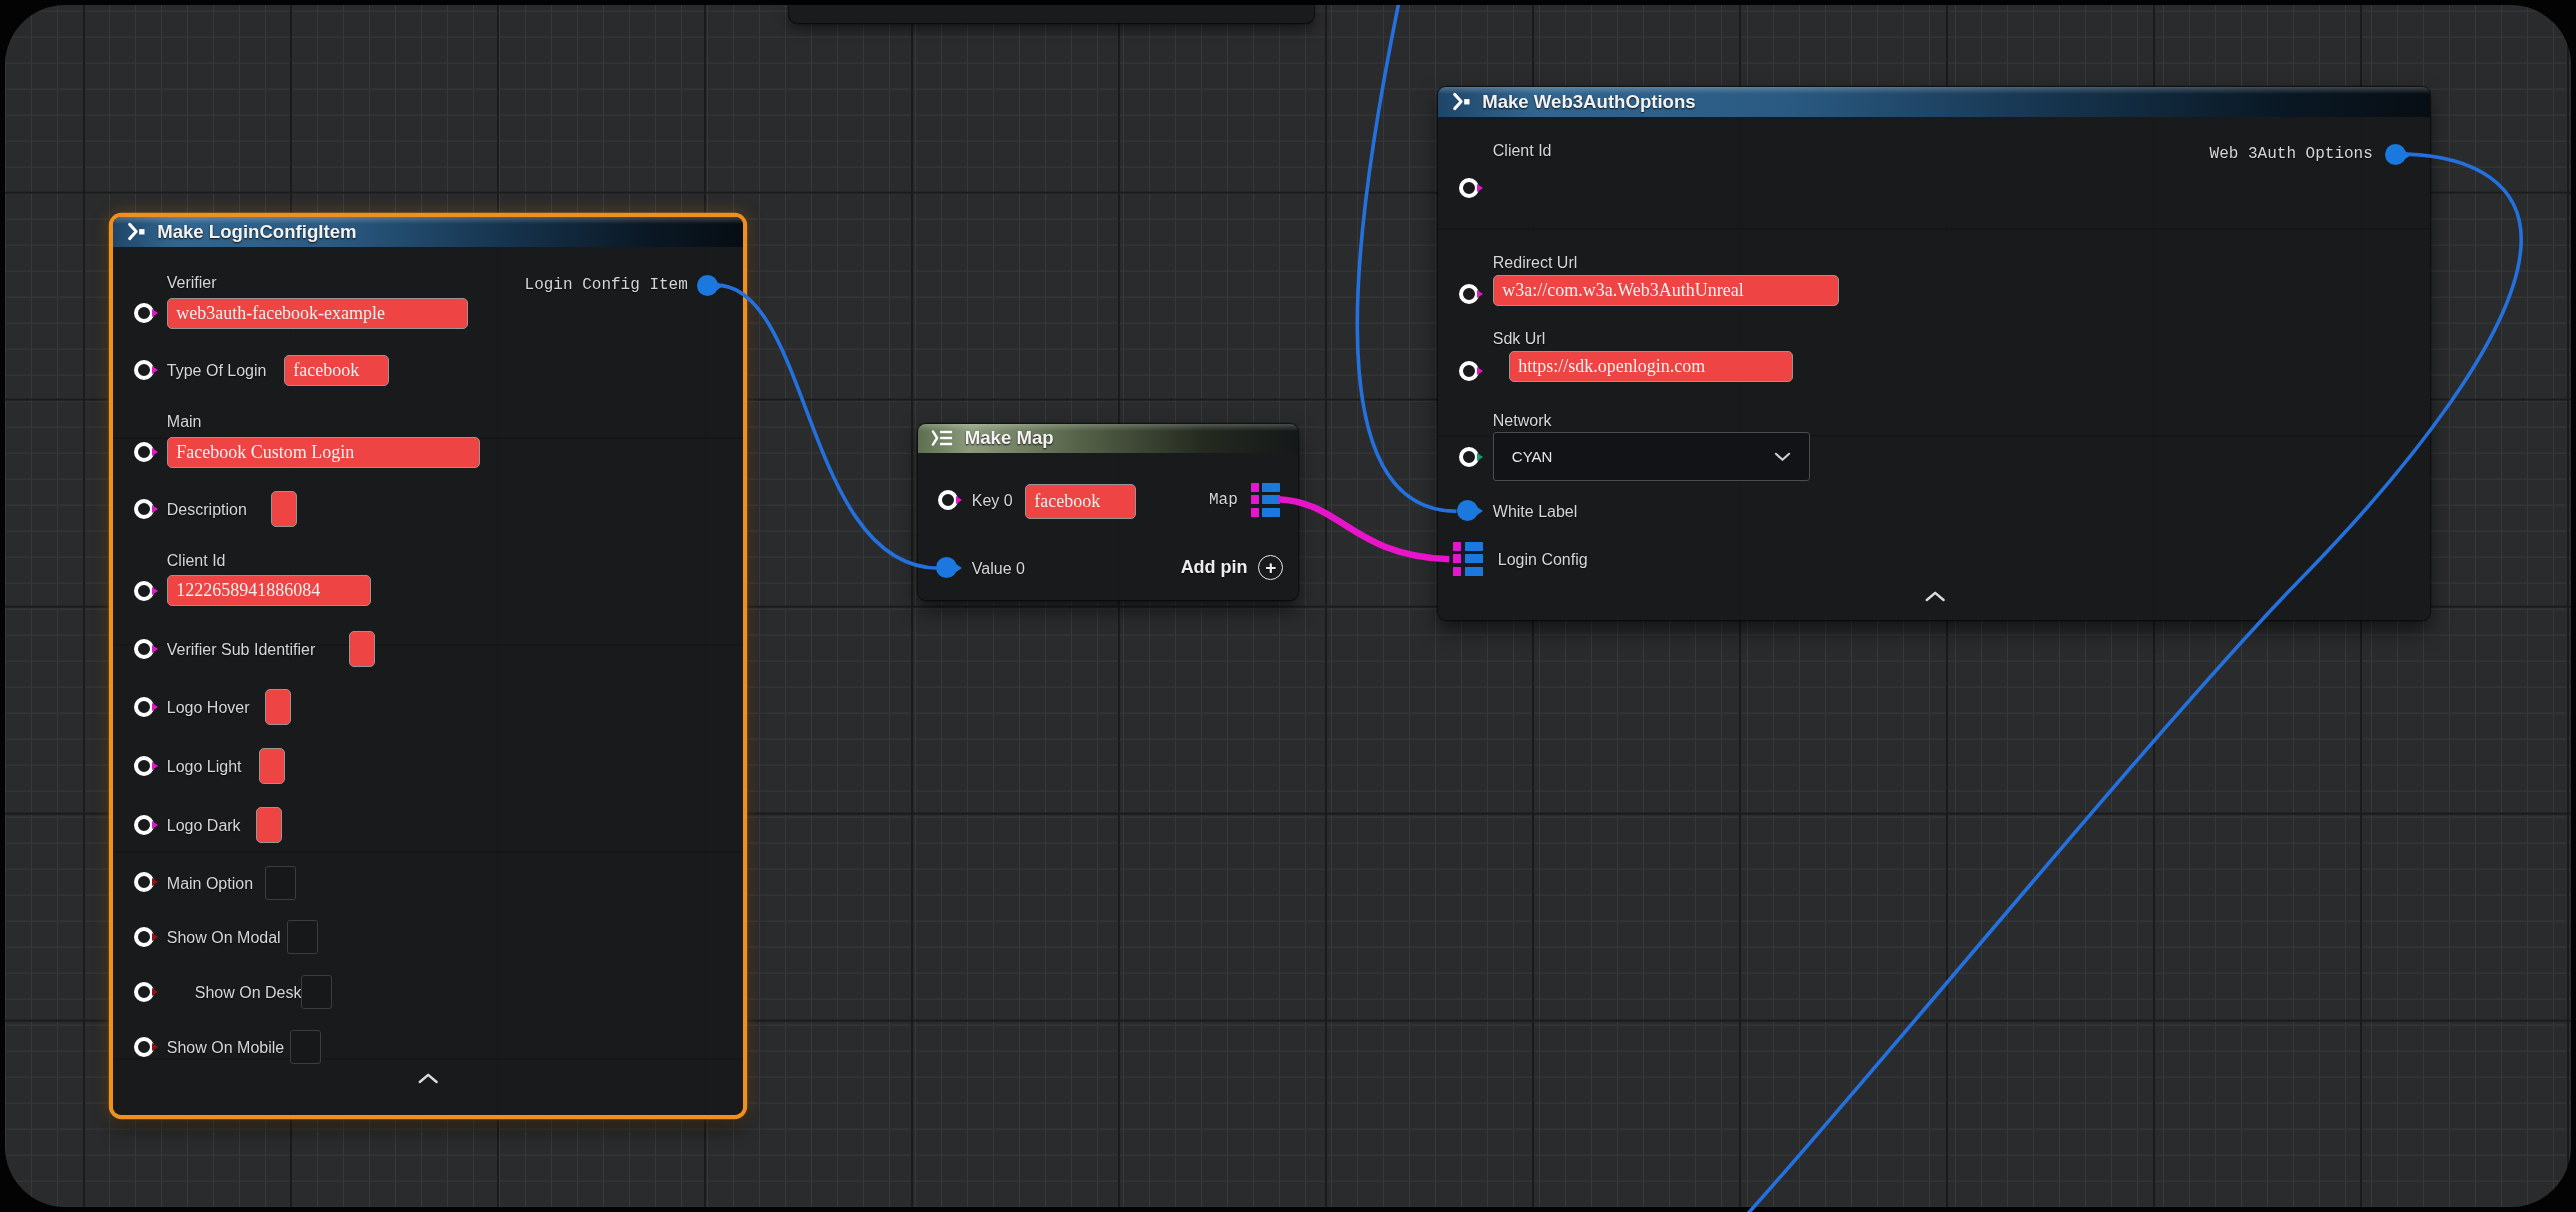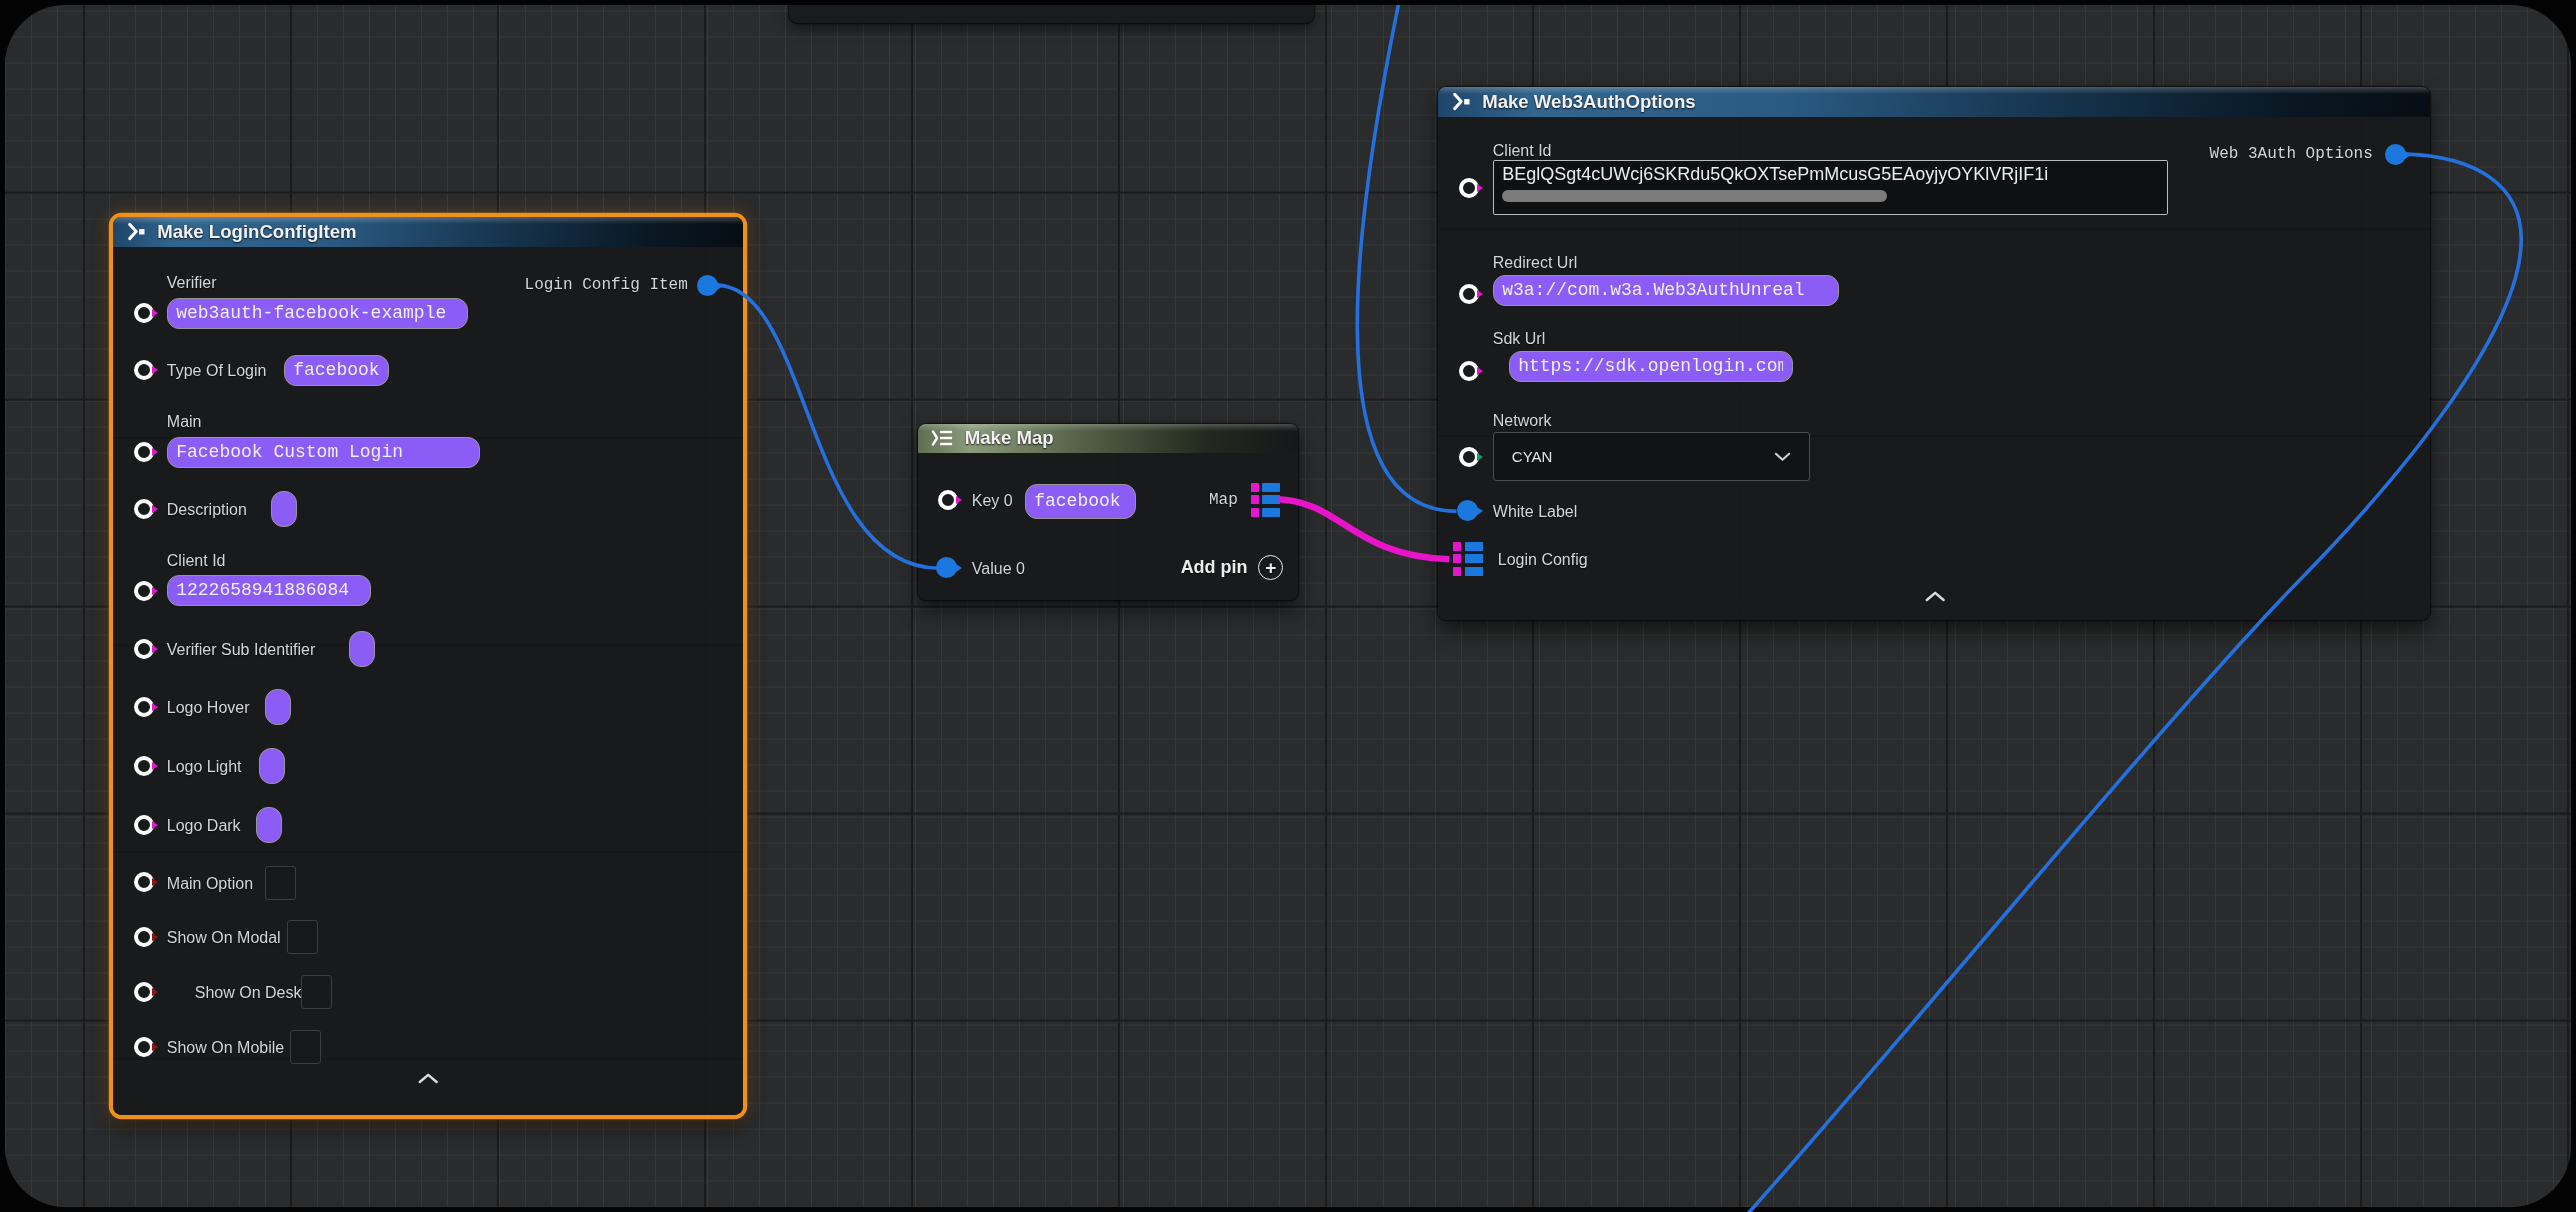--- a/index.html
+++ b/index.html
@@ -28,23 +28,23 @@
   .node-header::before{content:"";position:absolute;left:0;right:0;top:0;height:7.2px;
         background:linear-gradient(rgba(255,255,255,.22),transparent);}
   .hdr-blue{background:linear-gradient(93deg,#1f4569 0%,#32668f 10%,#2a5a82 35%,#16344e 62%,#0a1824 85%,#070d13 100%);}
   .hdr-green{background:linear-gradient(93deg,#5d6e50 0%,#8b9b7c 14%,#566349 42%,#242a20 75%,#141819 100%);}
   .node-title{font-size:18.6px;font-weight:bold;color:#f3f3f3;text-shadow:0 1.2px 1.8px rgba(0,0,0,.85);white-space:nowrap;}
   .hicon{flex:0 0 auto;display:block;}
   
   .lbl{position:absolute;font-size:16px;line-height:19px;color:#d6d6d6;white-space:nowrap;
        text-shadow:0 1.2px 1.2px rgba(0,0,0,.65);}
   .rlbl{text-align:right;font-family:Liberation Mono, monospace;}
-  .field{position:absolute;height:31px;background:#8b5cf6;border:1.8px solid #969696;border-radius:12px;
+  .field{position:absolute;height:31px;background:#ef4444;border:1.8px solid #969696;border-radius:5px;
        box-sizing:border-box;color:#f0f0f0;font-size:18px;padding:0 8.4px;
-       font-family:Liberation Mono, monospace;outline:none;}
+       font-family:Liberation Serif, serif;outline:none;}
   .field-empty{width:26.5px;padding:0;}
   .boolbox{position:absolute;width:31px;height:34px;background:#17181a;border:1.8px solid #3b3d40;
        border-radius:3px;box-sizing:border-box;}
   .bigfield{position:absolute;background:#0f1012;border:1.8px solid #bcbcbc;border-radius:1.8px;
        box-sizing:border-box;padding:3.6px 8.4px;overflow:hidden;}
   .bigfield-text{font-size:18px;color:#ededed;white-space:nowrap;overflow:hidden;}
   .hscroll{height:12px;width:385px;background:#7b7b7b;border-radius:6px;margin-top:4.2px;}
   .dropdown{position:absolute;background:#121316;border:1.8px solid #4a4c50;border-radius:3px;
        display:flex;align-items:center;justify-content:space-between;padding:0 18px;
        box-sizing:border-box;font-size:15px;color:#e6e6e6;}
@@ -198,24 +198,20 @@
           <rect x="22" y="12" width="9" height="9" fill="#fff"></rect>
         </svg>
         <span class="node-title">Make Web3AuthOptions</span>
       </div>
       <div class="grid-through" style="top:33px;background-position:0 108px;"></div>
 
       <span class="lbl rlbl" style="right:57px;top:58px;">Web 3Auth Options</span>
       <span class="pin filled pin-objectF" style="left:947px;top:57px;"></span>
 
       <span class="lbl" style="left:55px;top:54px;">Client Id</span>
-      <div class="bigfield" style="left:55px;top:73px;width:675px;height:55px;">
-        <div class="bigfield-text">BEglQSgt4cUWcj6SKRdu5QkOXTsePmMcusG5EAoyjyOYKlVRjIF1i</div>
-        <div class="hscroll"></div>
-      </div>
       <span class="pin hollow pin-string" style="left:21px;top:91px;"></span>
 
       <span class="lbl" style="left:55px;top:166px;">Redirect Url</span>
       <input class="field" style="left: 55px; top: 188px; width: 346px;" value="w3a://com.w3a.Web3AuthUnreal">
       <span class="pin hollow pin-string" style="left:21px;top:197px;"></span>
 
       <span class="lbl" style="left:55px;top:242px;">Sdk Url</span>
       <input class="field" style="left: 55px; top: 264px; width: 284px; margin-left: 16px;" value="https://sdk.openlogin.com">
       <span class="pin hollow pin-string" style="left:21px;top:274px;"></span>
 

